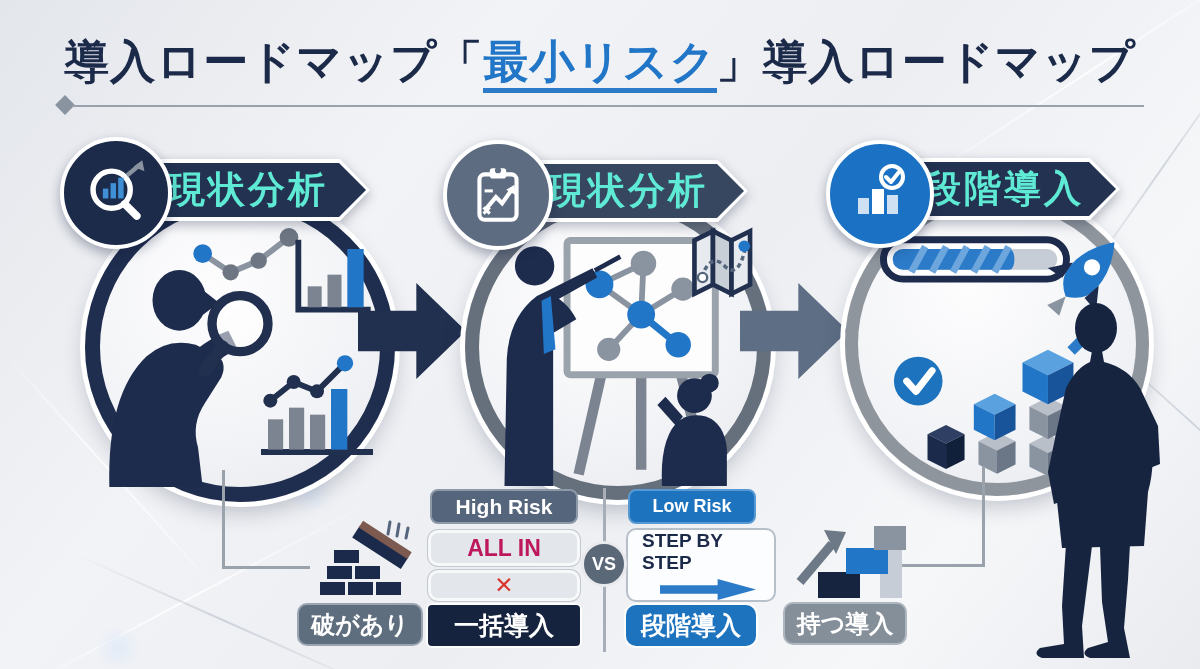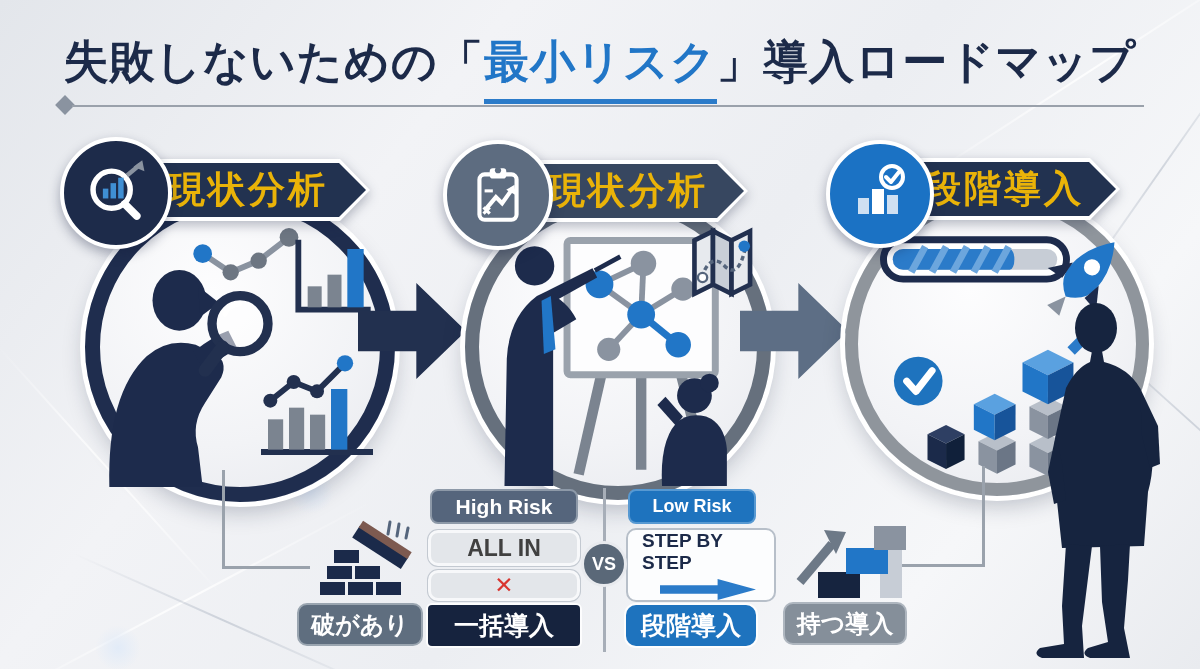--- a/index.html
+++ b/index.html
@@ -8,34 +8,34 @@
     background:linear-gradient(128deg,#e3e6eb 0%,#f2f3f6 30%,#eceef2 55%,#f6f7f9 80%,#e9ebef 100%);}
   .deco-line{position:absolute;height:2px;pointer-events:none;
     background:linear-gradient(90deg,rgba(255,255,255,0),rgba(255,255,255,.85),rgba(255,255,255,0));}
   .deco-line.gray{background:linear-gradient(90deg,rgba(140,152,170,0),rgba(140,152,170,.35),rgba(140,152,170,0));}
   .glow-dot{position:absolute;width:46px;height:46px;border-radius:50%;pointer-events:none;
     background:radial-gradient(circle,rgba(225,235,248,.95) 0%,rgba(225,235,248,0) 70%);}
 
   
   .title{position:absolute;top:32px;left:0;right:0;text-align:center;
     font-size:45px;font-weight:bold;color:#1c2a49;letter-spacing:1px;white-space:nowrap;}
-  .title .hl{color:#2176c7;border-bottom:5px solid #2b7bc9;padding-bottom:12px;}
+  .title .hl{color:#2176c7;border-bottom:5px solid #2b7bc9;padding-bottom:1px;}
   .title-rule{position:absolute;top:105px;left:72px;width:1072px;height:2px;background:#9aa1ab;}
   .title-diamond{position:absolute;top:98px;left:58px;width:14px;height:14px;background:#8a93a0;transform:rotate(45deg);}
 
   
   .badge{position:absolute;border-radius:50%;border:4px solid #fff;z-index:6;
     display:flex;align-items:center;justify-content:center;box-shadow:0 5px 12px rgba(20,30,60,.35);}
   
   .banner{position:absolute;height:62px;z-index:5;filter:drop-shadow(0 4px 6px rgba(20,30,60,.3));}
   .banner .outer{position:absolute;inset:0;background:#fff;
     clip-path:polygon(0 0,calc(100% - 30px) 0,100% 50%,calc(100% - 30px) 100%,0 100%);}
   .banner .inner{position:absolute;inset:4px;display:flex;align-items:center;justify-content:center;
     clip-path:polygon(0 0,calc(100% - 27px) 0,100% 50%,calc(100% - 27px) 100%,0 100%);
-    color:#eab308;font-size:37px;font-weight:bold;letter-spacing:3px;padding-right:24px;}
+    color:#5eead4;font-size:37px;font-weight:bold;letter-spacing:3px;padding-right:24px;}
 
   
   .big-circle{position:absolute;border-radius:50%;box-shadow:0 0 0 5px #fff,0 10px 22px rgba(20,30,60,.25);
     background:radial-gradient(circle at 40% 30%,#fdfdfe 0%,#f2f3f6 60%,#e7e9ee 100%);}
   .big-circle svg{position:absolute;inset:0;width:100%;height:100%;}
 
   
   .flow-arrow{position:absolute;width:108px;height:96px;
     clip-path:polygon(0 29%,54% 29%,54% 0,100% 50%,54% 100%,54% 71%,0 71%);}
 
@@ -72,21 +72,21 @@
   <div class="deco-line" style="left:880px;top:70px;width:420px;transform:rotate(-33deg);"></div>
   <div class="deco-line gray" style="left:1000px;top:170px;width:320px;transform:rotate(-55deg);"></div>
   <div class="deco-line gray" style="left:1040px;top:420px;width:300px;transform:rotate(42deg);"></div>
   <div class="deco-line" style="left:-60px;top:470px;width:340px;transform:rotate(48deg);"></div>
   <div class="deco-line" style="left:-30px;top:600px;width:430px;transform:rotate(-28deg);"></div>
   <div class="deco-line gray" style="left:60px;top:620px;width:330px;transform:rotate(24deg);"></div>
   <div class="glow-dot" style="left:288px;top:468px;"></div>
   <div class="glow-dot" style="left:95px;top:625px;"></div>
 
   <div class="title">
-    <span>失敗しないための「</span><span class="hl">最小リスク</span><span>」導入ロードマップ</span>
+    <span>導入ロードマップ「</span><span class="hl">最小リスク</span><span>」導入ロードマップ</span>
   </div>
   <div class="title-diamond"></div>
   <div class="title-rule"></div>
 
   <div class="banner" style="left:150px;top:159px;width:220px;">
     <div class="outer"></div>
     <div class="inner" style="background:#223250;">現状分析</div>
   </div>
   <div class="badge" style="left:60px;top:137px;width:104px;height:104px;background:#1d2b4a;">
     <svg width="70" height="70" viewBox="0 0 64 64">
@@ -280,21 +280,21 @@
         <line x1="90" y1="10" x2="88" y2="20"></line>
     </g>
   </svg>
   <div class="pill caption-badge" style="left:297px;top:603px;width:126px;height:43px;background:#5f6e7f;border:2px solid #9aa5b0;">
       <span>破があり</span>
     </div>
 
   <div class="pill risk-left" style="left:430px;top:489px;width:148px;height:35px;">
     <span>High Risk</span>
   </div>
-  <div class="option-box" style="left:428px;top:530px;width:152px;height:36px;font-size:23px;color:#404040;">
+  <div class="option-box" style="left:428px;top:530px;width:152px;height:36px;font-size:23px;color:#be185d;">
     <span>ALL IN</span>
   </div>
   <div class="option-box" style="left:428px;top:570px;width:152px;height:31px;">
     <span class="reject-mark">✕</span>
   </div>
   <div class="pill method-dark" style="left:428px;top:605px;width:152px;height:41px;">
     <span>一括導入</span>
   </div>
 
   <div class="vs-line" style="left:603px;top:488px;height:164px;"></div>

